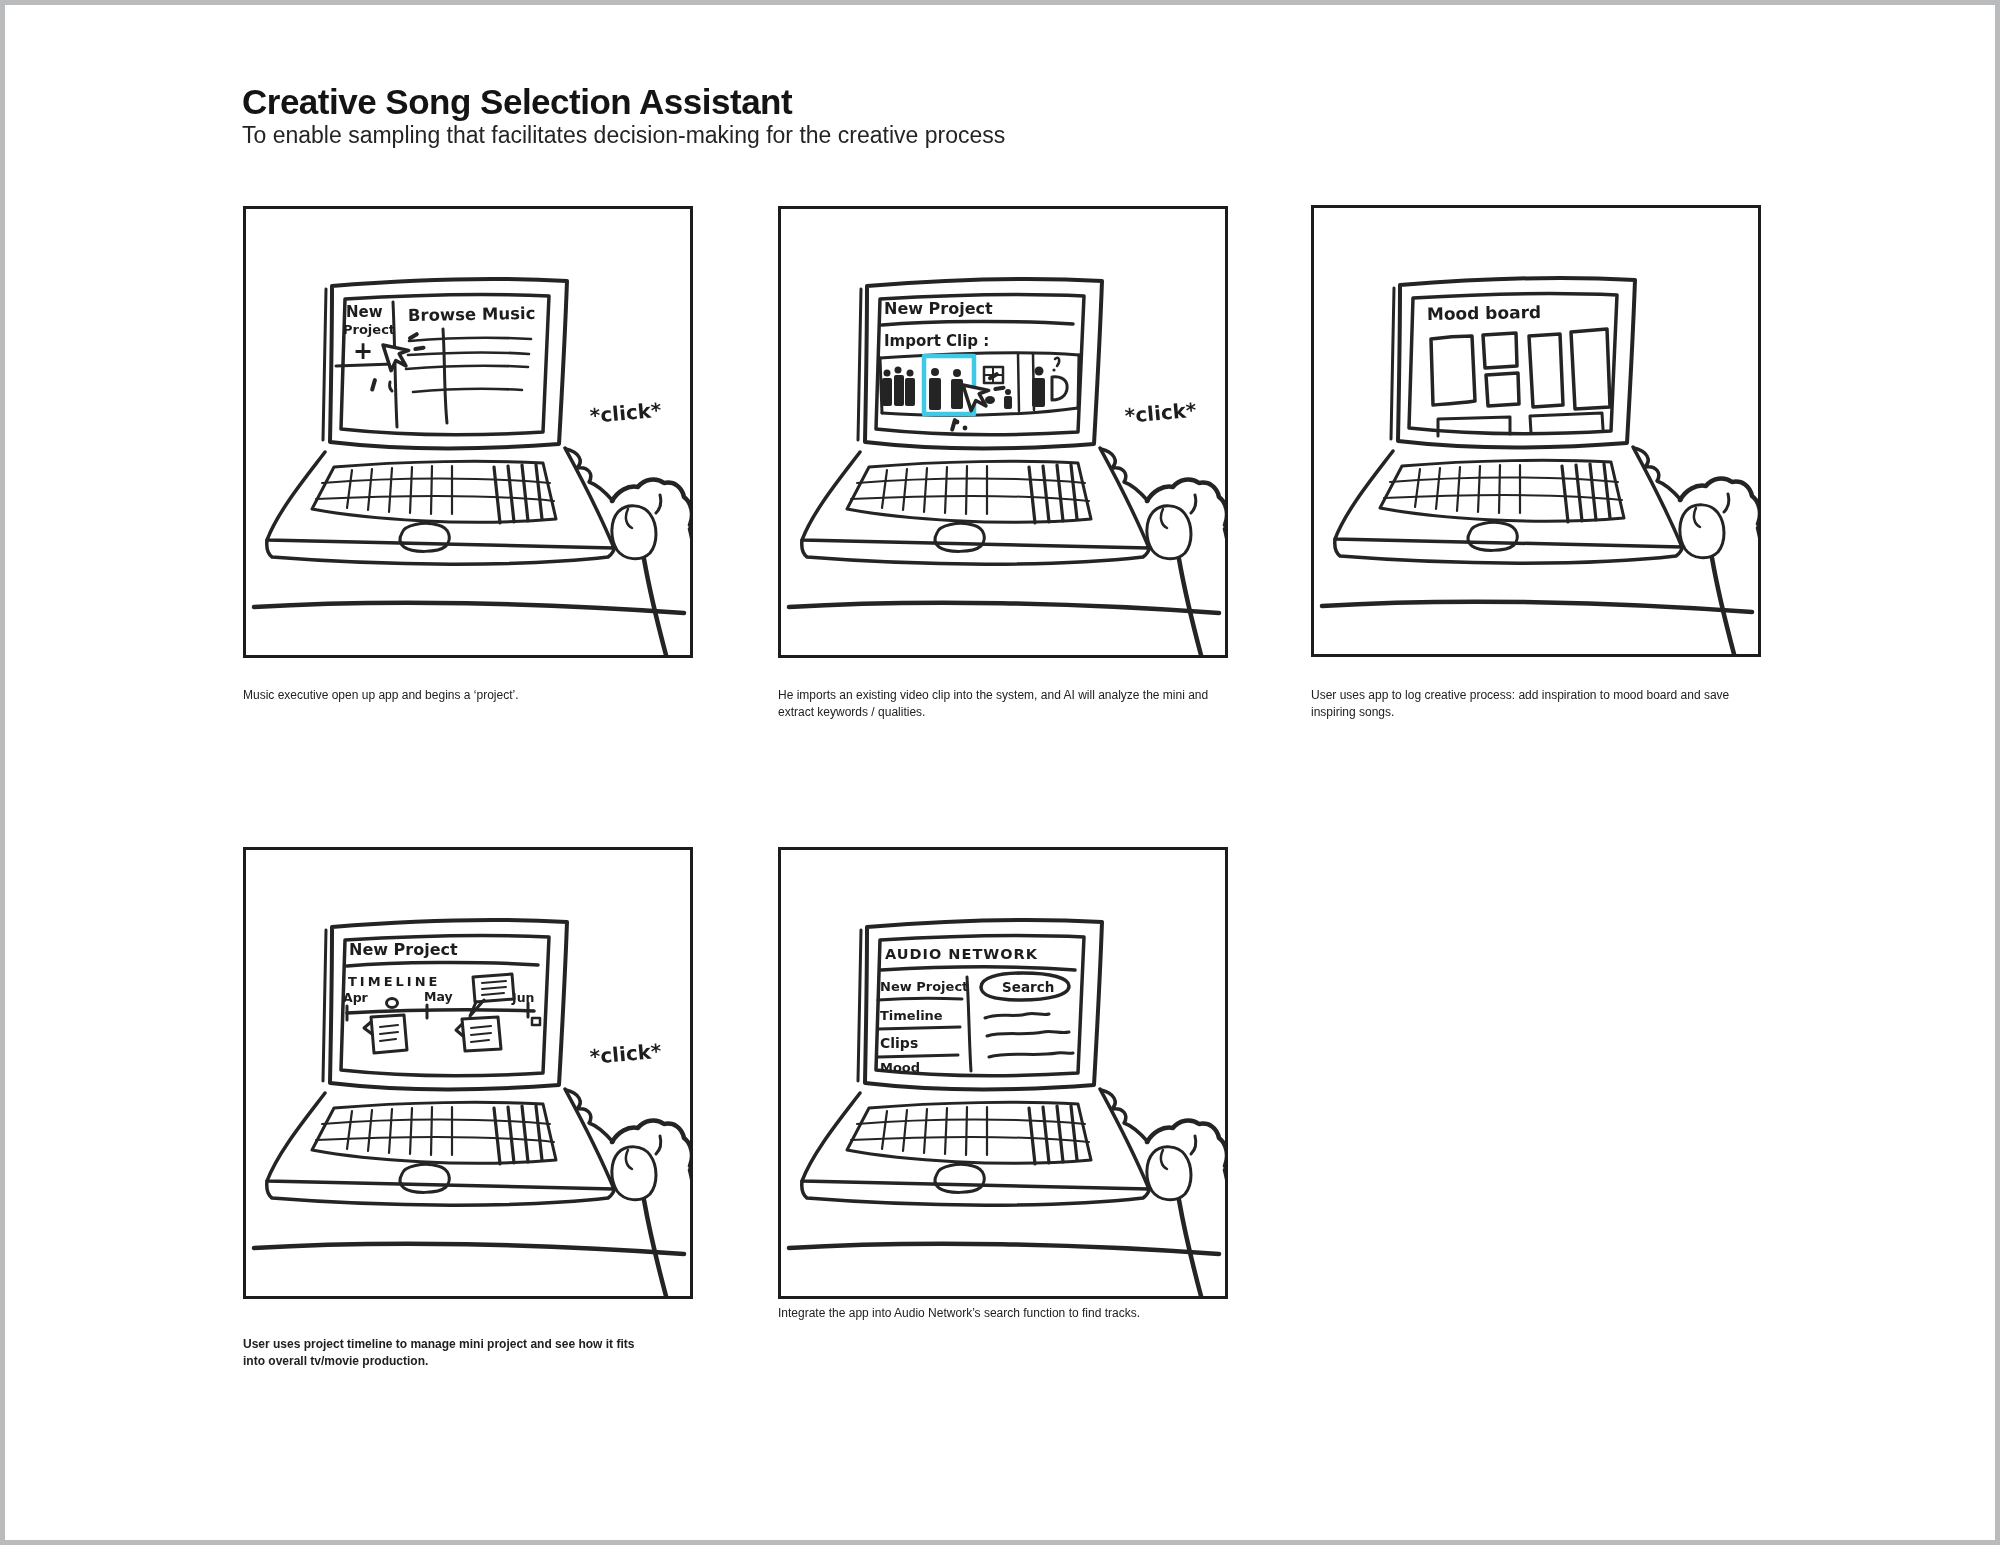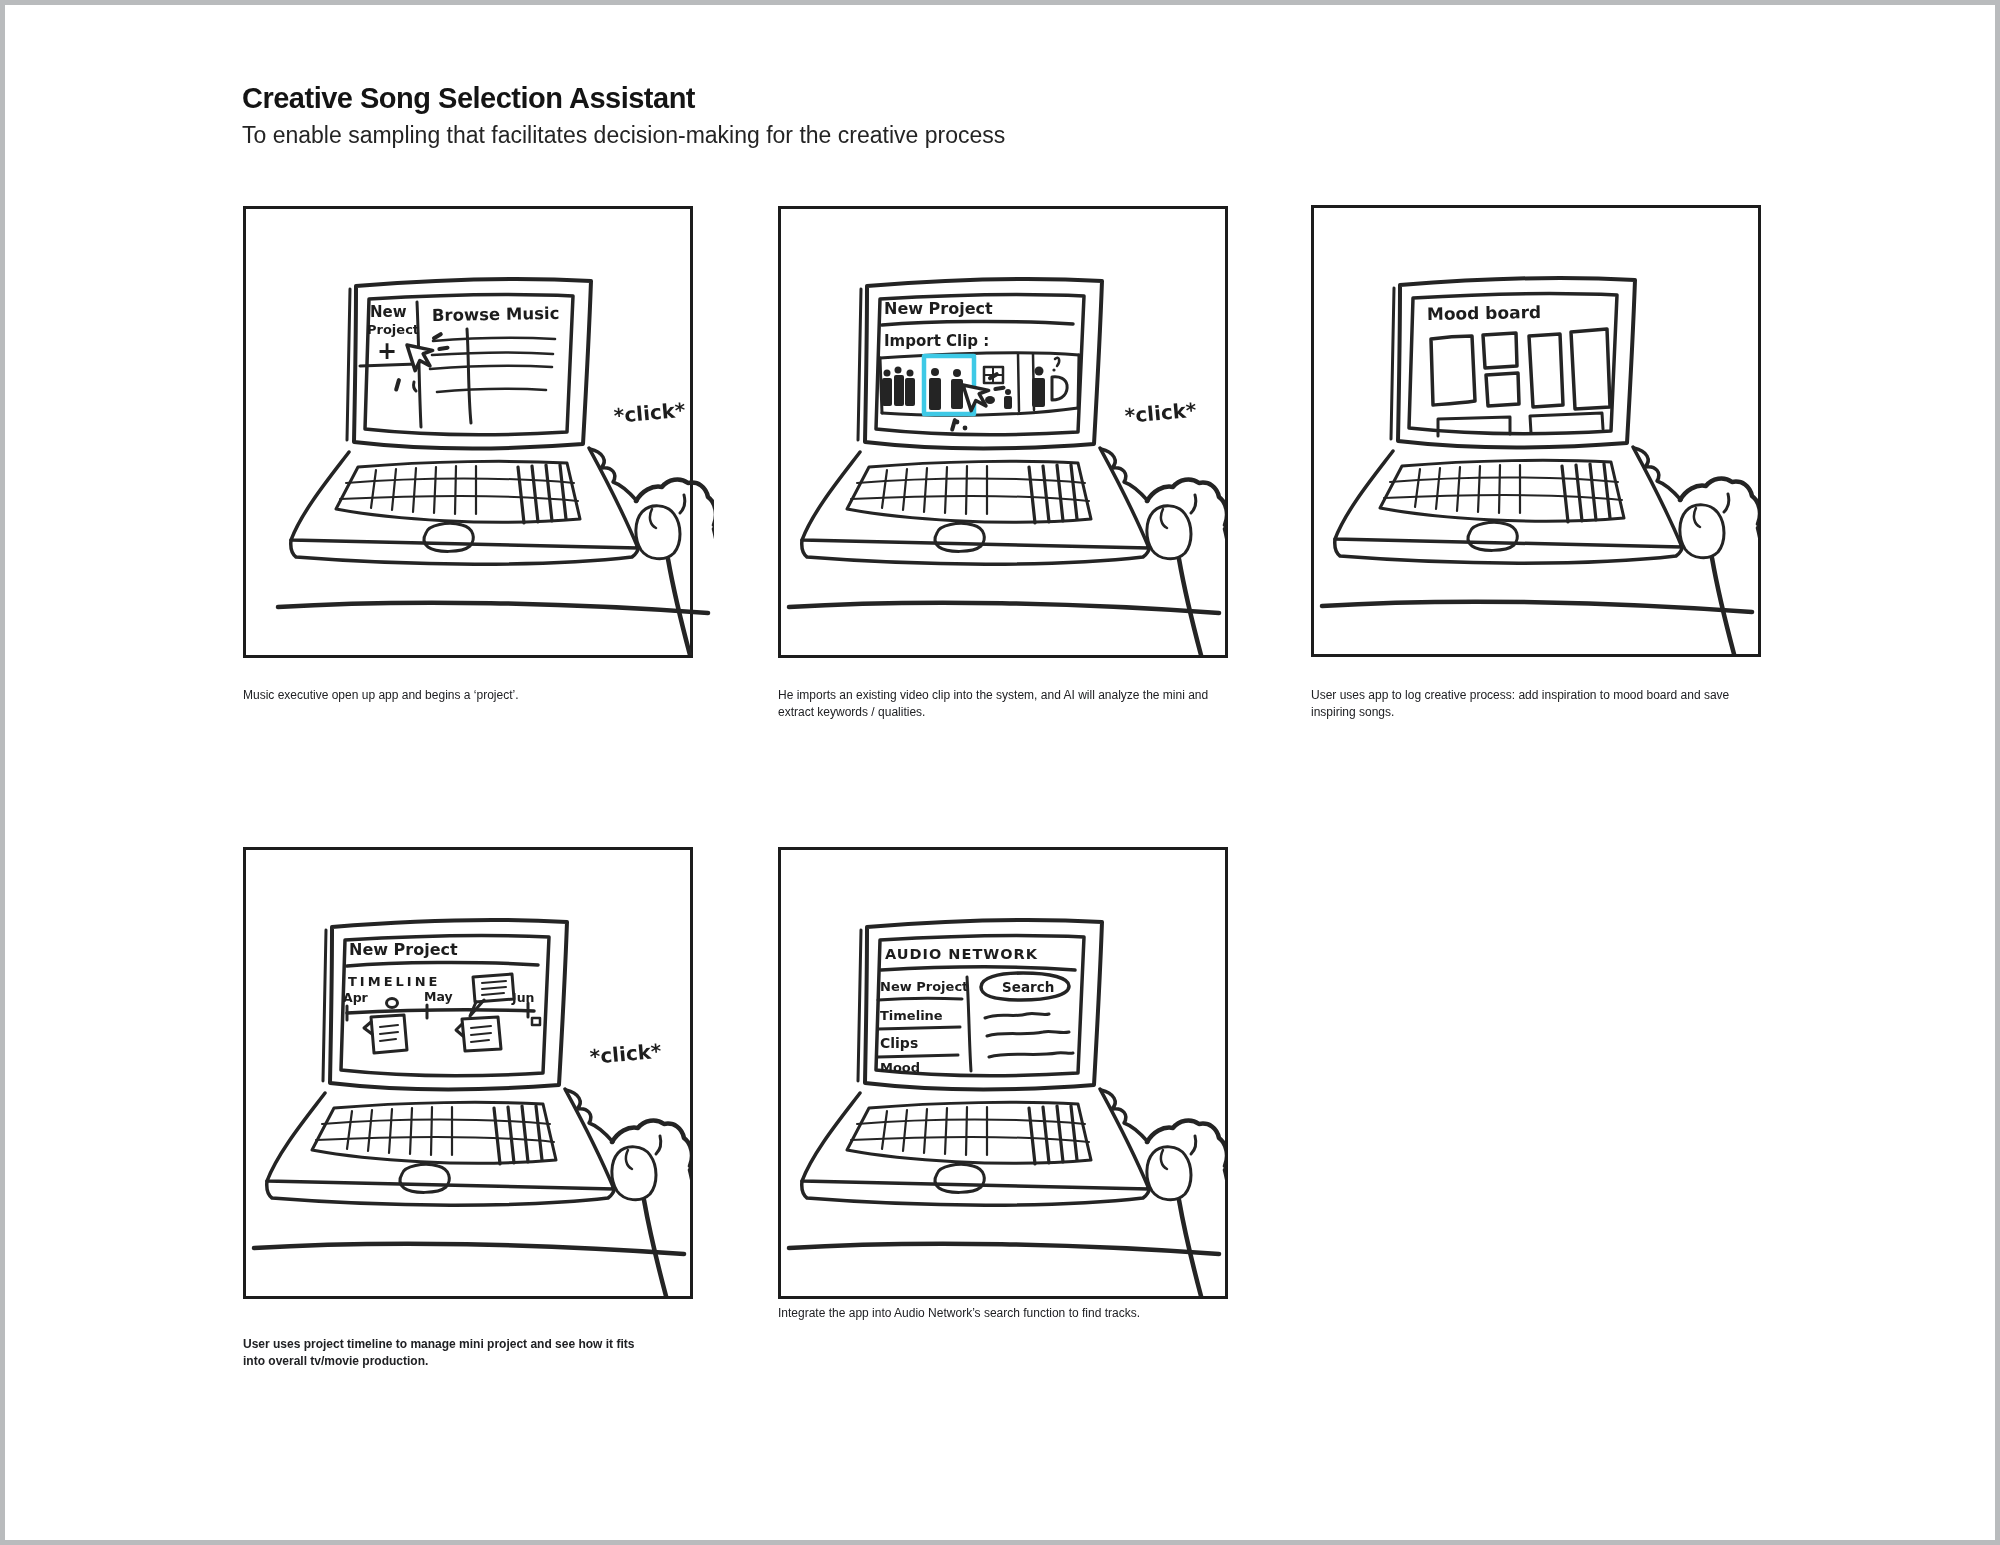--- a/index.html
+++ b/index.html
@@ -1,21 +1,21 @@
 <!DOCTYPE html>
 <html><head>
 <meta charset="utf-8">
 <style>
   html,body{margin:0;padding:0;background:#ffffff;}
   body{width:2000px;height:1545px;position:relative;font-family:"Liberation Sans",sans-serif;overflow:hidden;}
   .page-frame{position:absolute;left:0;top:0;width:2000px;height:1545px;border:5px solid #b9bbbd;box-sizing:border-box;pointer-events:none;}
-  .title{position:absolute;left:242px;top:84px;font-size:29px;font-weight:700;letter-spacing:-0.5px;color:#141414;line-height:1;}
+  .title{position:absolute;left:242px;top:84px;font-size:35px;font-weight:700;letter-spacing:-0.5px;color:#141414;line-height:1;}
   .subtitle{position:absolute;left:242px;top:124px;font-size:23px;color:#242424;line-height:1;}
   .panel{position:absolute;width:450px;height:452px;border:3px solid #1c1c1c;box-sizing:border-box;background:#fff;}
-  #panel-1{left:243px;top:206px;padding-left:24px;}
+  #panel-1{left:243px;top:206px;}
   #panel-2{left:778px;top:206px;}
   #panel-3{left:1311px;top:205px;}
   #panel-4{left:243px;top:847px;}
   #panel-5{left:778px;top:847px;}
   .caption{position:absolute;font-size:12px;line-height:1.42;color:#202124;max-width:450px;}
   #caption-1{left:243px;top:687px;}
   #caption-2{left:778px;top:687px;}
   #caption-3{left:1311px;top:687px;}
   #caption-4{left:243px;top:1336px;max-width:415px;font-weight:bold;}
   #caption-5{left:778px;top:1305px;}

